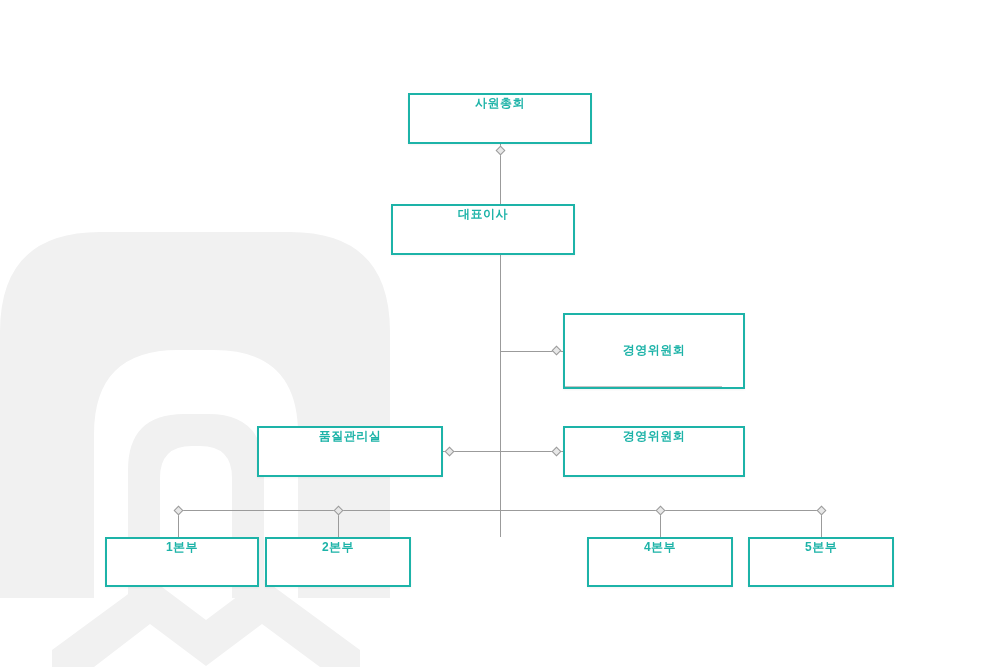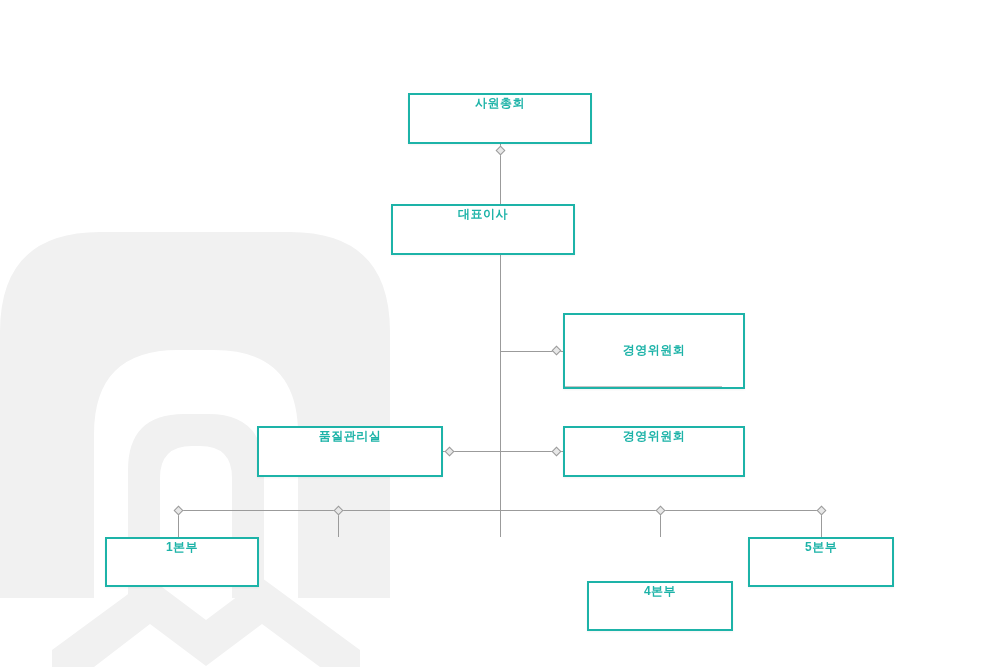--- a/index.html
+++ b/index.html
@@ -123,23 +123,26 @@
   </div>
 
   <div class="node" style="left:563px;top:426px;width:182px;height:51px;">
     <span>경영위원회</span>
   </div>
 
   <div class="node" style="left:105px;top:537px;width:154px;height:50px;">
     <span>1본부</span>
   </div>
 
+  <div class="node" style="left:265px;top:537px;width:146px;height:50px;">
+    <span>2본부</span>
+  </div>
 
 
-  <div class="node" style="left:587px;top:537px;width:146px;height:50px;margin-top:44px;">
+  <div class="node" style="left:587px;top:537px;width:146px;height:50px;">
     <span>4본부</span>
   </div>
 
   <div class="node" style="left:748px;top:537px;width:146px;height:50px;font-family:Liberation Mono, monospace;">
     <span>5본부</span>
   </div>
 
 </div>
 
 </body></html>

